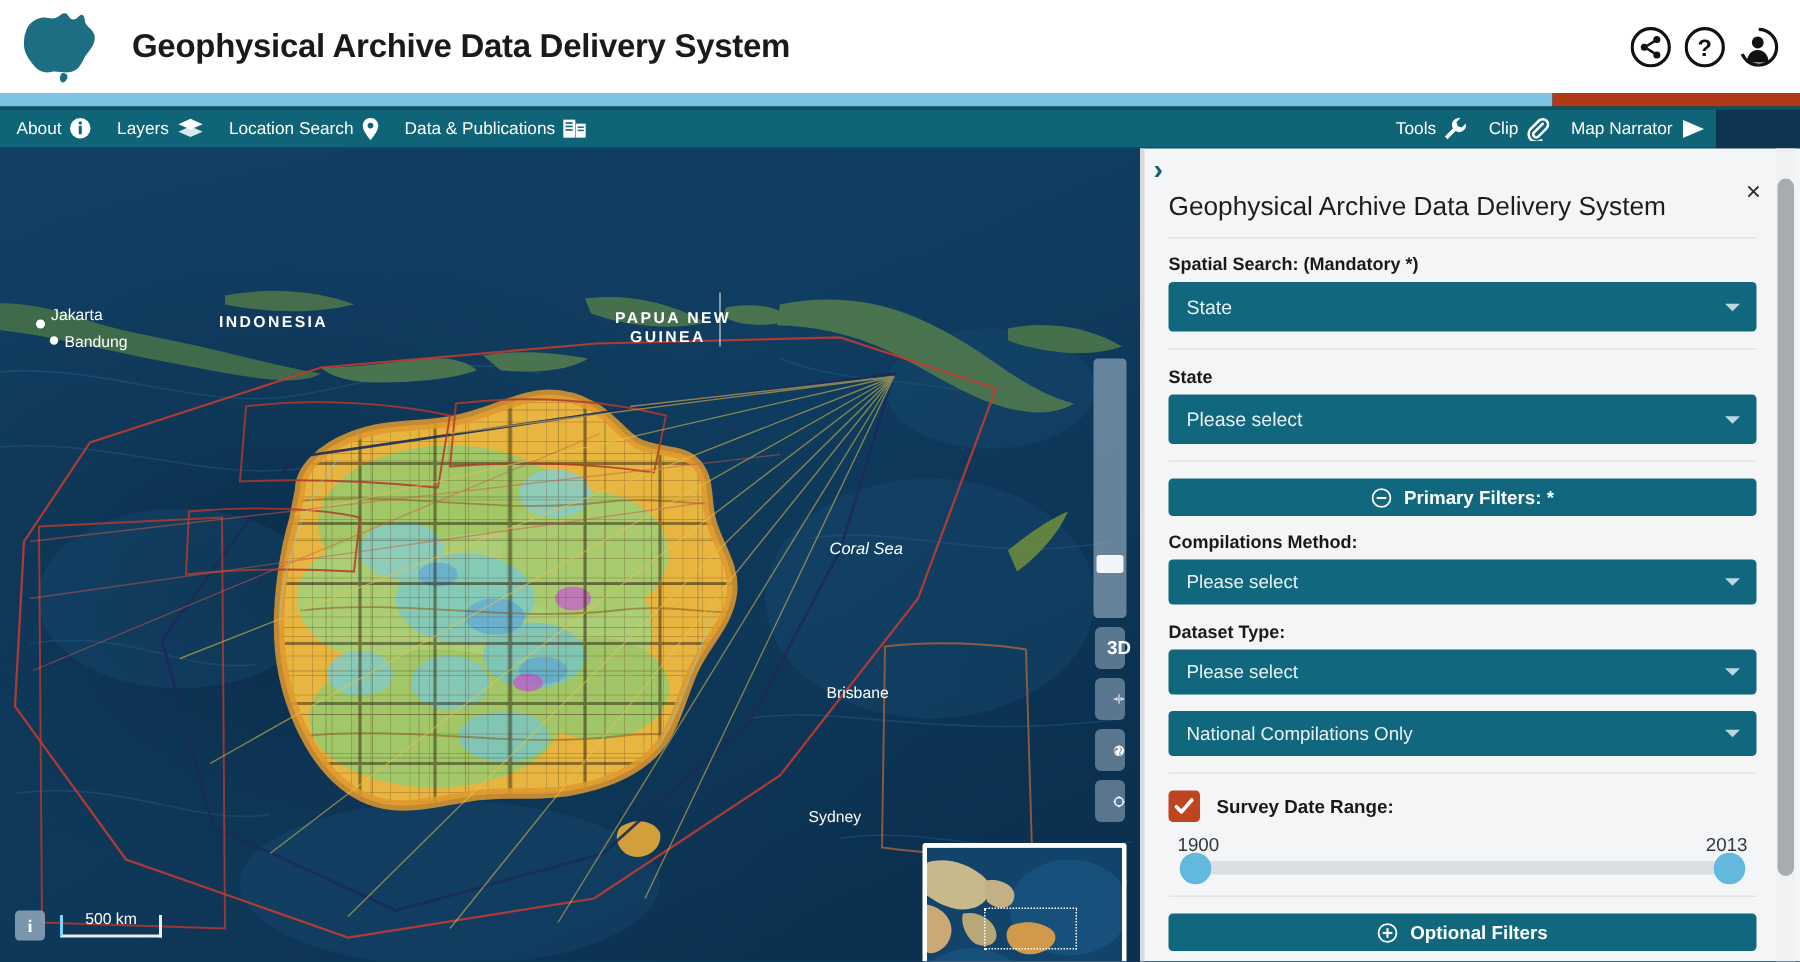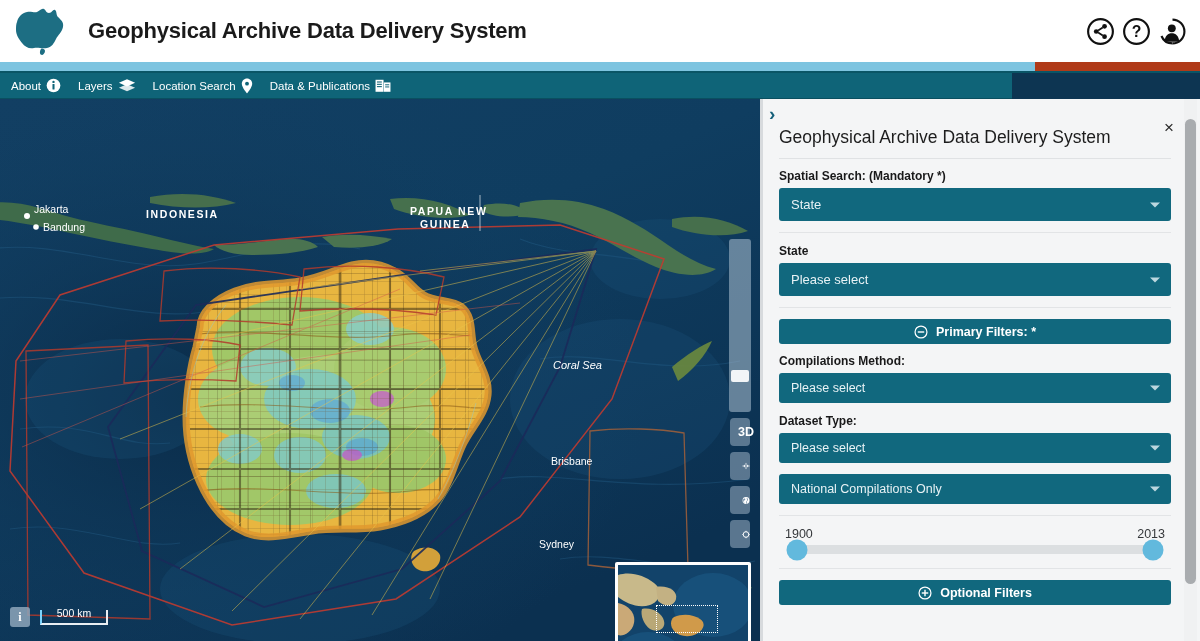--- a/index.html
+++ b/index.html
@@ -34,21 +34,21 @@
   }
   .accent-blue { background: #7dc4e0; height: 9px; }
   .accent-orange { background: #b03a18; height: 9px; flex: 1; }
   .accent-divider {
     position: absolute; top: 71px; left: 0; width: 1200px; height: 2px;
     background: #0a5566;
   }
 
   
   .toolbar {
-    position: absolute; top: 73px; left: 0; width: 1012px; height: 26px;
+    position: absolute; top: 73px; left: 0; width: 1144px; height: 26px;
     background: #0f6478;
     display: flex; align-items: center;
     border-bottom: 1px solid #0a4f60;
   }
   .tb-left { display: flex; align-items: center; padding-left: 11px; gap: 17px; }
   .tb-right { position: absolute; right: 6px; display: flex; align-items: center; gap: 14px; }
   .tb-item {
     display: flex; align-items: center; gap: 5px;
     color: #ffffff; font-size: 11.5px; cursor: pointer; white-space: nowrap;
   }
@@ -271,20 +271,42 @@
         <rect x="2.2" y="3.4" width="5.5" height="1.2" fill="#0f6478"></rect>
         <rect x="2.2" y="6" width="5.5" height="1.2" fill="#0f6478"></rect>
         <rect x="2.2" y="8.6" width="5.5" height="1.2" fill="#0f6478"></rect>
         <rect x="10" y="4.5" width="7.4" height="10.5" fill="#fff"></rect>
         <rect x="11.4" y="6.6" width="4.6" height="1.1" fill="#0f6478"></rect>
         <rect x="11.4" y="9" width="4.6" height="1.1" fill="#0f6478"></rect>
       </svg>
     </div>
   </div>
 
+  <div class="tb-right">
+    <div class="tb-item">
+      <span>Tools</span>
+      <svg width="16" height="16" viewBox="0 0 16 16">
+        <path d="M11.6 0.8 A4.6 4.6 0 0 0 6.6 7.6 L1.2 13 L3 14.8 L8.4 9.4
+                 A4.6 4.6 0 0 0 15.2 4.4 L12.6 7 L9.8 6.2 L9 3.4 Z" fill="#fff"></path>
+      </svg>
+    </div>
+    <div class="tb-item">
+      <span>Clip</span>
+      <svg width="16" height="16" viewBox="0 0 16 16">
+        <path d="M11.5 4.5 L5.6 10.4 A2 2 0 0 0 8.4 13.2 L14 7.6
+                 A3.6 3.6 0 0 0 8.9 2.5 L3.2 8.2 A5.2 5.2 0 0 0 10.5 15.5" fill="none" stroke="#fff" stroke-width="1.7" stroke-linecap="round"></path>
+      </svg>
+    </div>
+    <div class="tb-item">
+      <span>Map Narrator</span>
+      <svg width="18" height="16" viewBox="0 0 18 16">
+        <path d="M2 2 L16 8 L2 14 Z" fill="#fff"></path>
+      </svg>
+    </div>
+  </div>
 </div>
 
 <div class="map">
   <svg width="760" height="542" viewBox="0 0 760 542">
     <defs>
       <linearGradient id="ocean" x1="0" y1="0" x2="0.6" y2="1">
         <stop offset="0%" stop-color="#123f63"></stop>
         <stop offset="45%" stop-color="#0f3d60"></stop>
         <stop offset="100%" stop-color="#0b3050"></stop>
       </linearGradient>
@@ -597,20 +619,28 @@
       <span class="caret"></span>
     </div>
 
     <div class="select">
       <span>National Compilations Only</span>
       <span class="caret"></span>
     </div>
 
     <div class="divider"></div>
 
+    <div class="checkrow">
+      <div class="checkbox">
+        <svg width="15" height="15" viewBox="0 0 16 16">
+          <path d="M2.4 8.4 L6 12 L13.4 3.6" fill="none" stroke="#fff" stroke-width="2.6" stroke-linecap="round" stroke-linejoin="round"></path>
+        </svg>
+      </div>
+      <div class="checkrow-label">Survey Date Range:</div>
+    </div>
 
     <div class="slider-wrap">
       <div class="slider-labels">
         <span>1900</span>
         <span>2013</span>
       </div>
       <div class="slider-track">
         <div class="slider-handle" style="left:0%"></div>
         <div class="slider-handle" style="left:100%"></div>
       </div>

